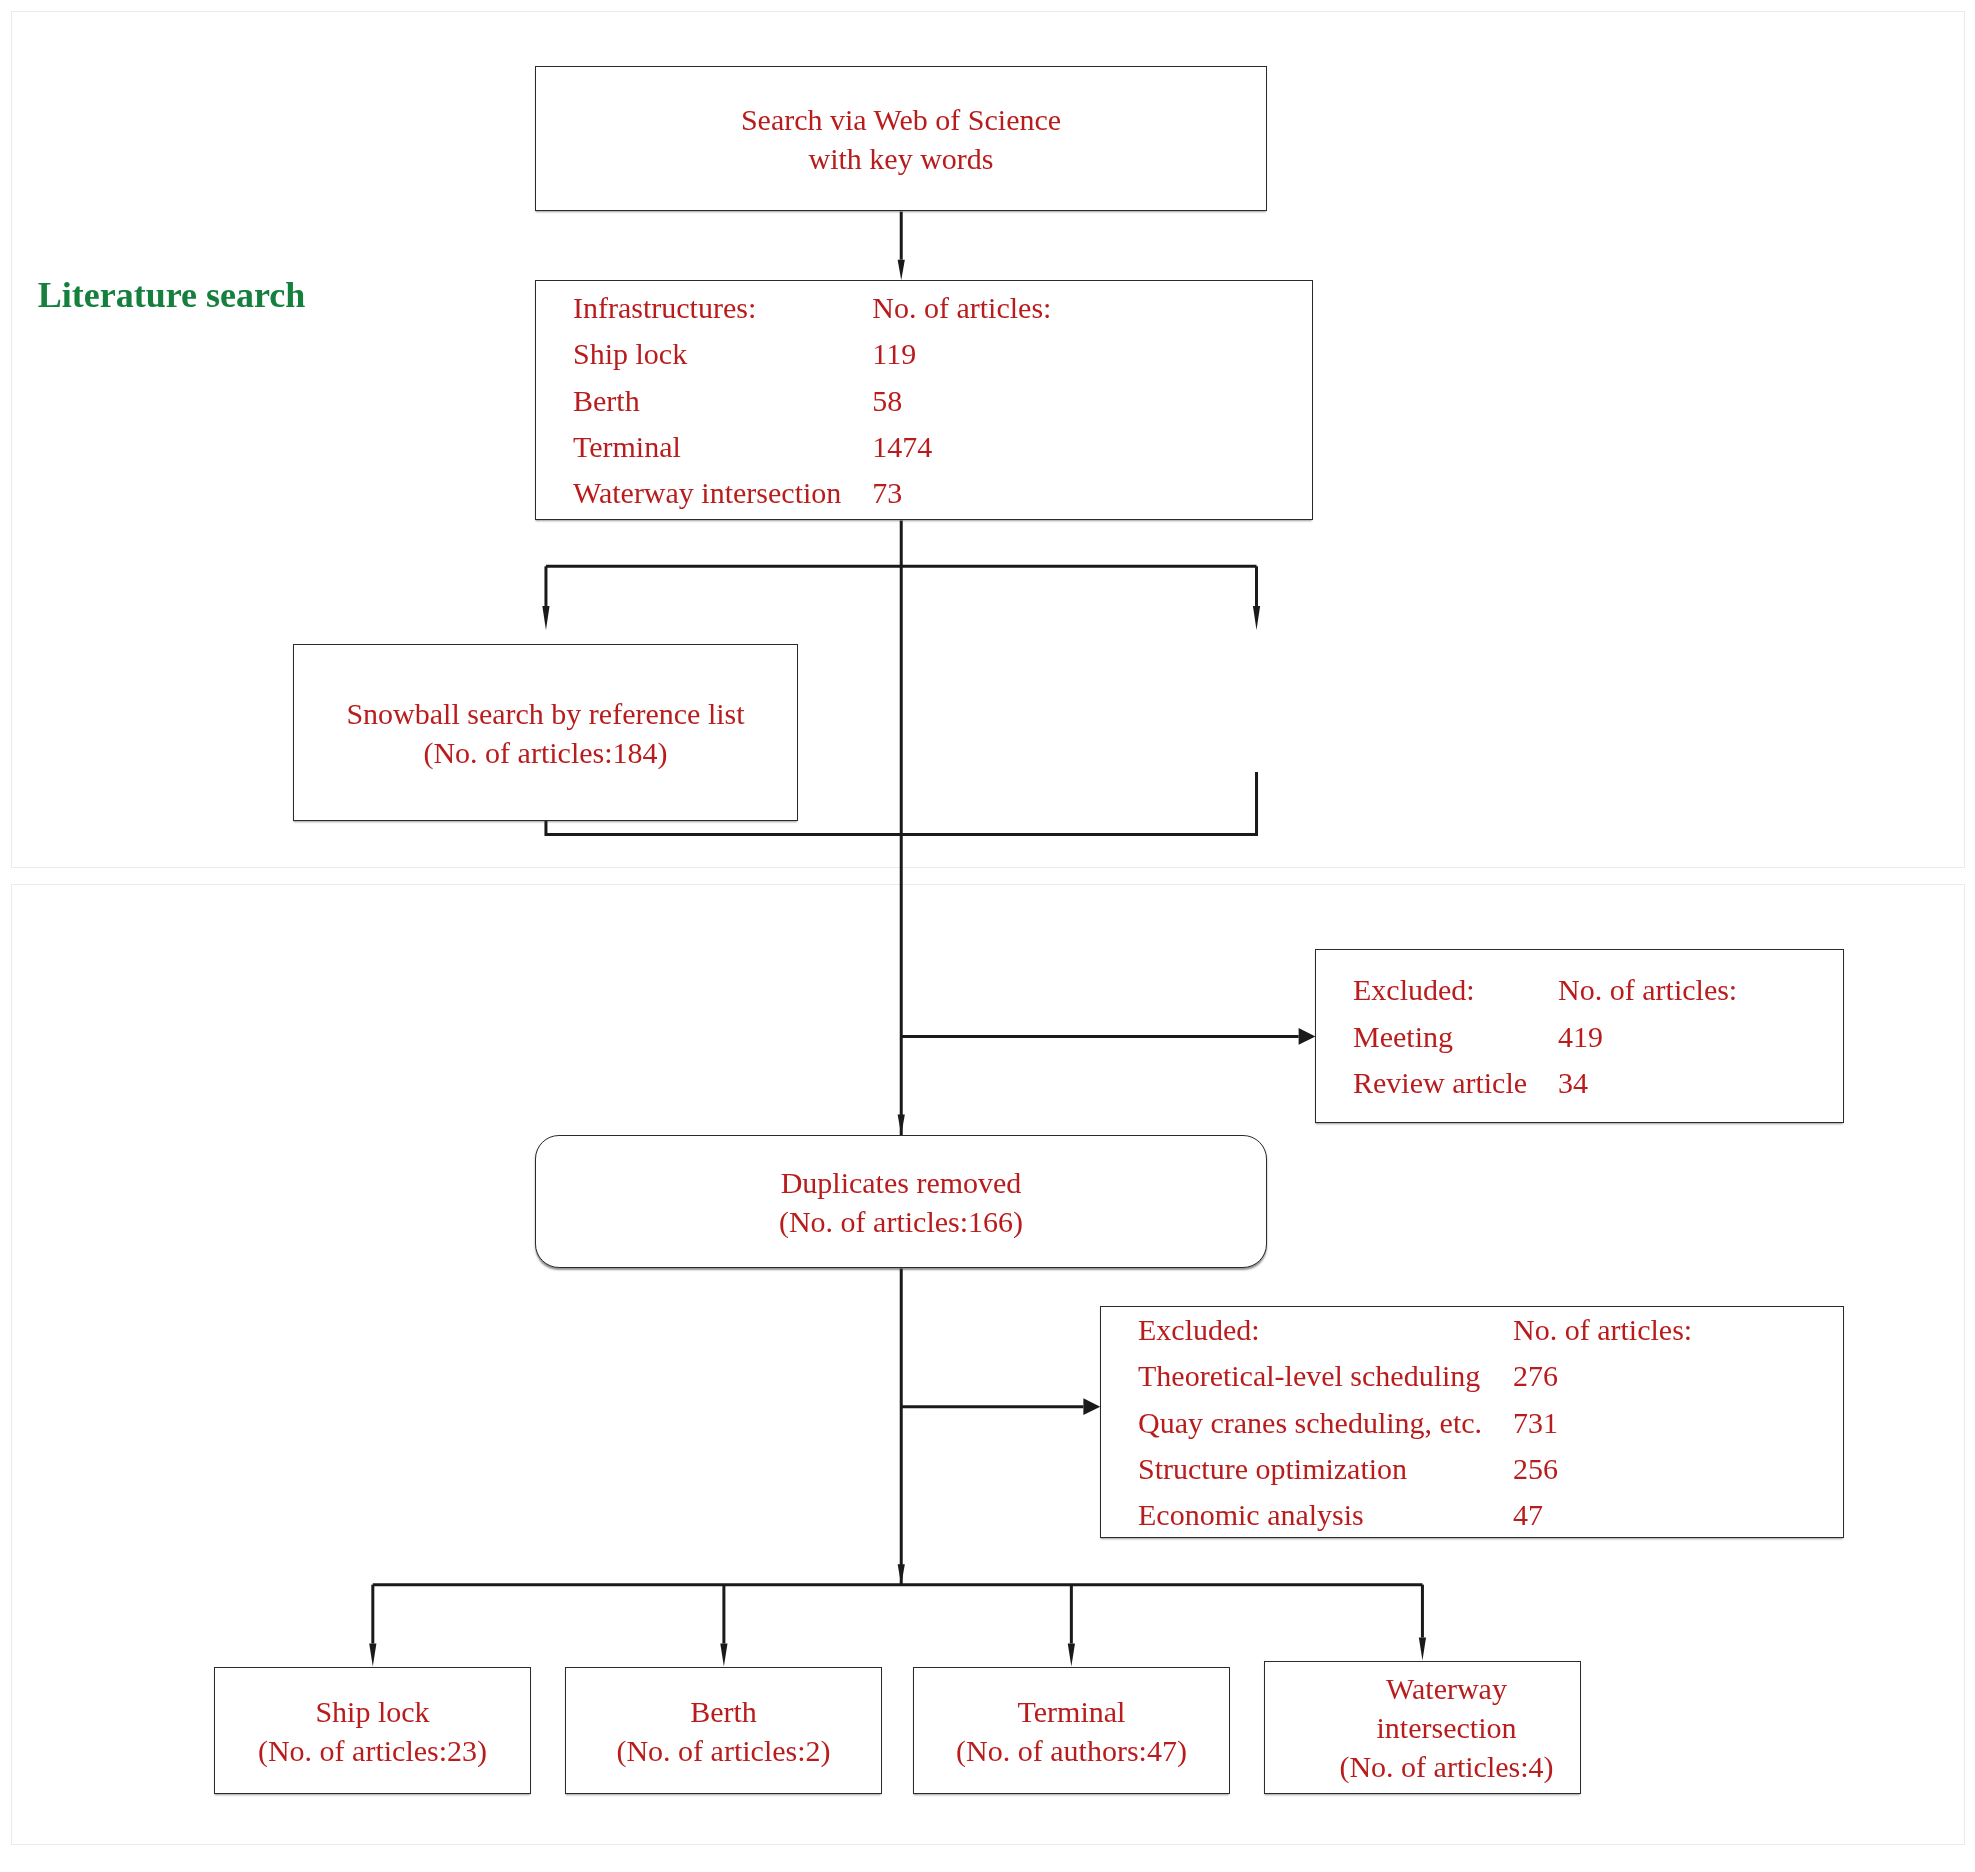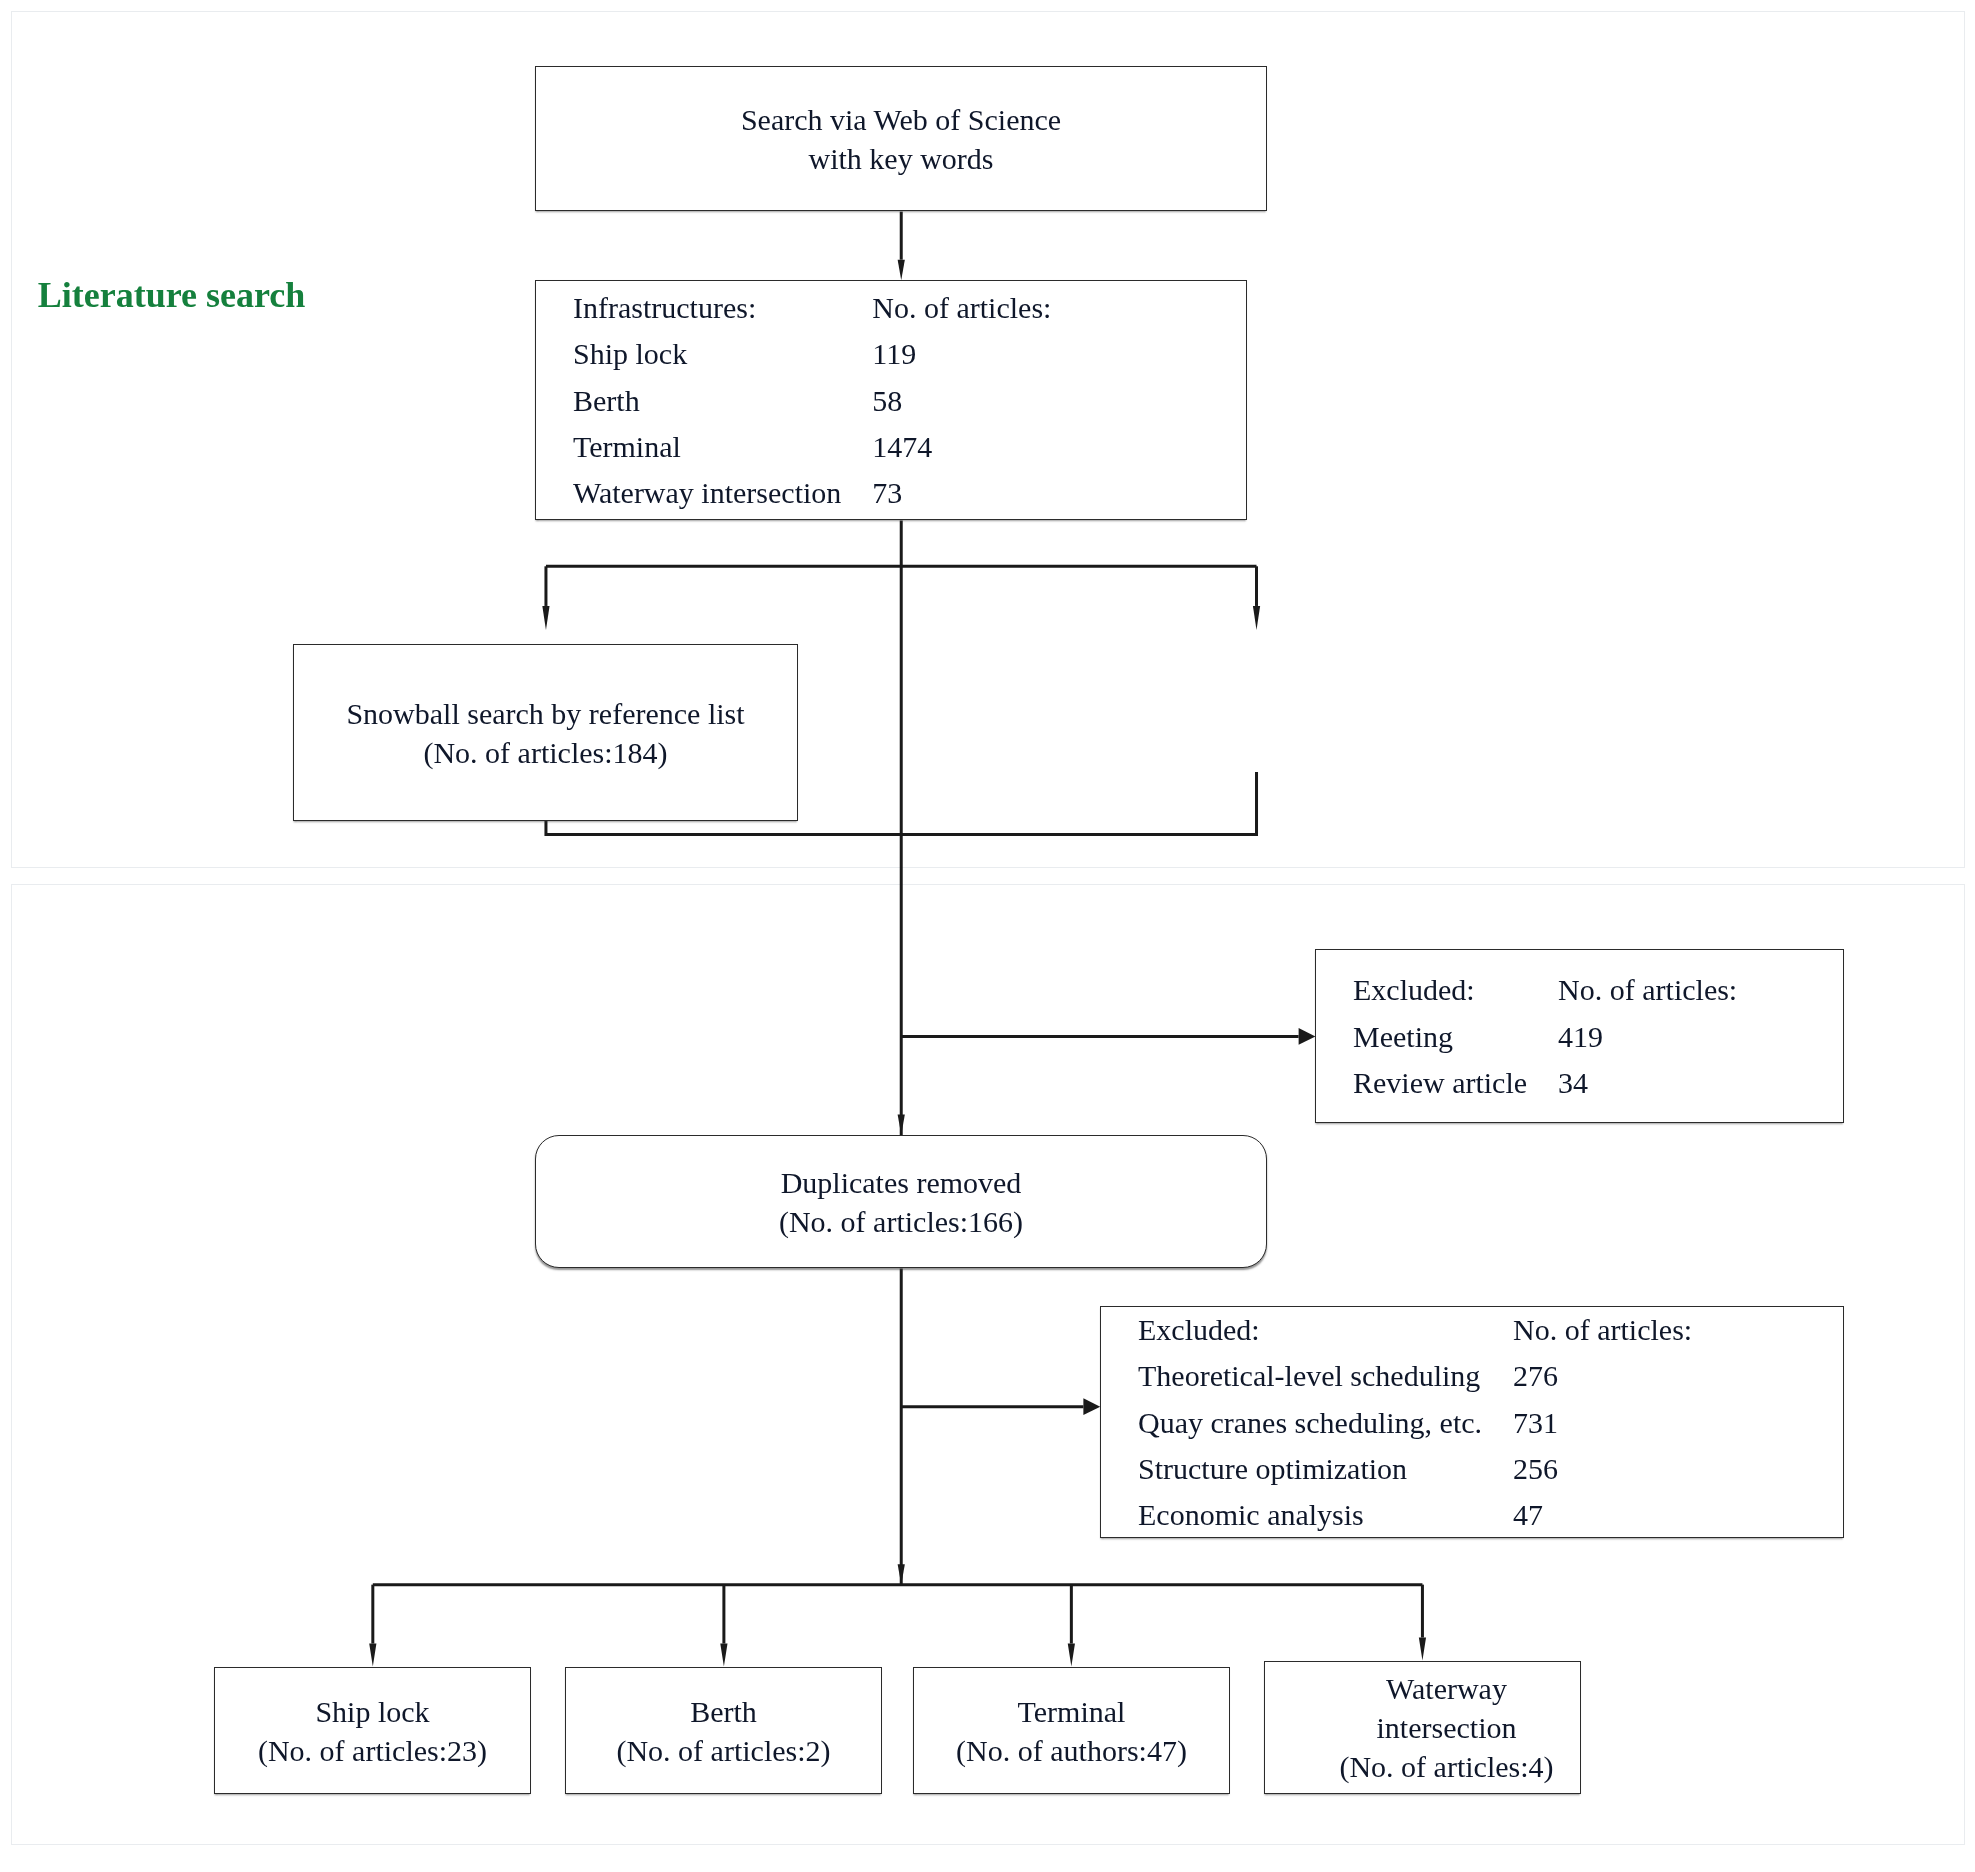--- a/index.html
+++ b/index.html
@@ -41,21 +41,21 @@
   
   .box {
     position: absolute;
     box-sizing: border-box;
     background: #ffffff;
     border: 1.8px solid #2b2b2b;
     box-shadow: 0 1.8px 1.8px -0.6px rgba(60,60,60,0.55);
     display: flex;
     flex-direction: column;
     justify-content: center;
-    color: #0f172a;
+    color: #b91c1c;
     font-size: 30px;
     line-height: 1.30;
   }
   .box.center { align-items: center; text-align: center; }
   .box .ln { display: block; white-space: nowrap; }
 
   
   .kv {
     display: grid;
     grid-template-columns: max-content max-content;
@@ -63,21 +63,21 @@
     column-gap: 31px;
     white-space: nowrap;
   }
   .kv .k { text-align: left; }
   .kv .v { text-align: left; }
 
   .pad-l { padding-left: 37px; }
 
   
   #box-search      { left: 535px;  top: 66px;  width: 732px; height: 145px; }
-  #box-infra       { left: 535px;  top: 280px;  width: 712px; height: 240px; }
+  #box-infra       { left: 535px;  top: 280px;  width: 778px; height: 240px; }
   #box-snow-ref    { left: 293px;  top: 644px; width: 505px;  height: 177px; }
   #box-snow-auth   { left: 1003px; top: 630px; width: 505px;  height: 142px; }
   #box-excl-1      { left: 1315px; top: 949px; width: 529px;  height: 174px; }
   #box-dup         { left: 535px;  top: 1135px; width: 732px; height: 133px; border-radius: 24px; }
   #box-excl-2      { left: 1100px; top: 1306px; width: 744px; height: 232px; }
   #box-ship        { left: 214px;  top: 1667px; width: 317px;  height: 127px; }
   #box-berth       { left: 565px;  top: 1667px; width: 317px;  height: 127px; }
   #box-terminal    { left: 913px; top: 1667px; width: 317px;  height: 127px; }
   #box-waterway    { left: 1264px; top: 1661px; width: 317px;  height: 133px; padding-left: 48px; }
 

